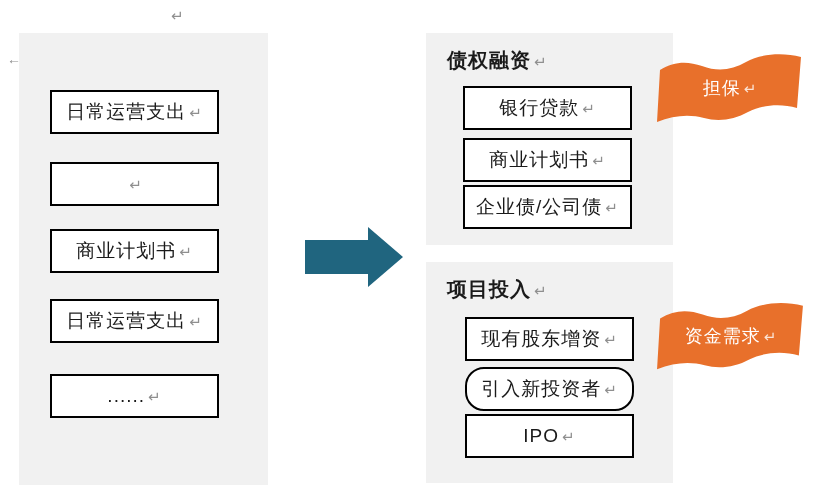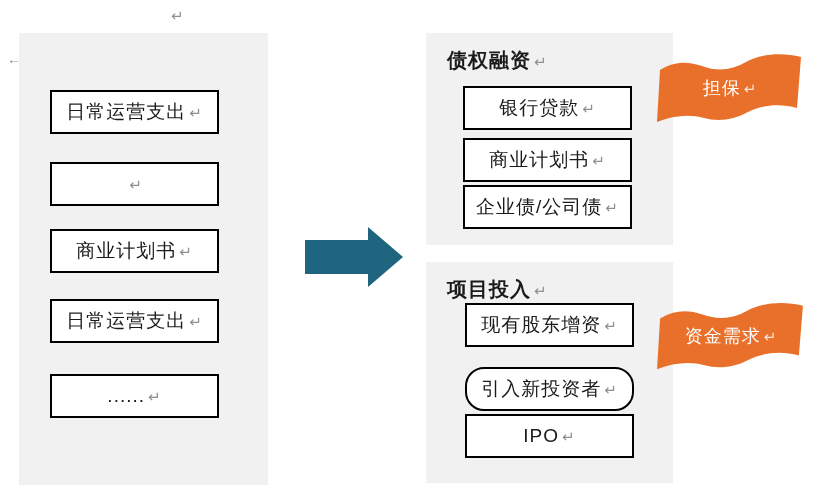--- a/index.html
+++ b/index.html
@@ -97,21 +97,21 @@
       </div>
     <div class="box" style="top:152px;">
         <span>企业债/公司债</span>
         <span class="fmark">↵</span>
       </div>
   </section>
 
   <section class="panel panel-equity">
     <div class="panel-title"><span>项目投入</span><span class="fmark">↵</span></div>
 
-    <div class="box" style="top:41px;">
+    <div class="box" style="top:55px;">
         <span>现有股东增资</span>
         <span class="fmark">↵</span>
       </div>
     <div class="box" style="top:105px;border-radius:19px;">
         <span>引入新投资者</span>
         <span class="fmark">↵</span>
       </div>
     <div class="box" style="top:152px;">
         <span>IPO</span>
         <span class="fmark">↵</span>

